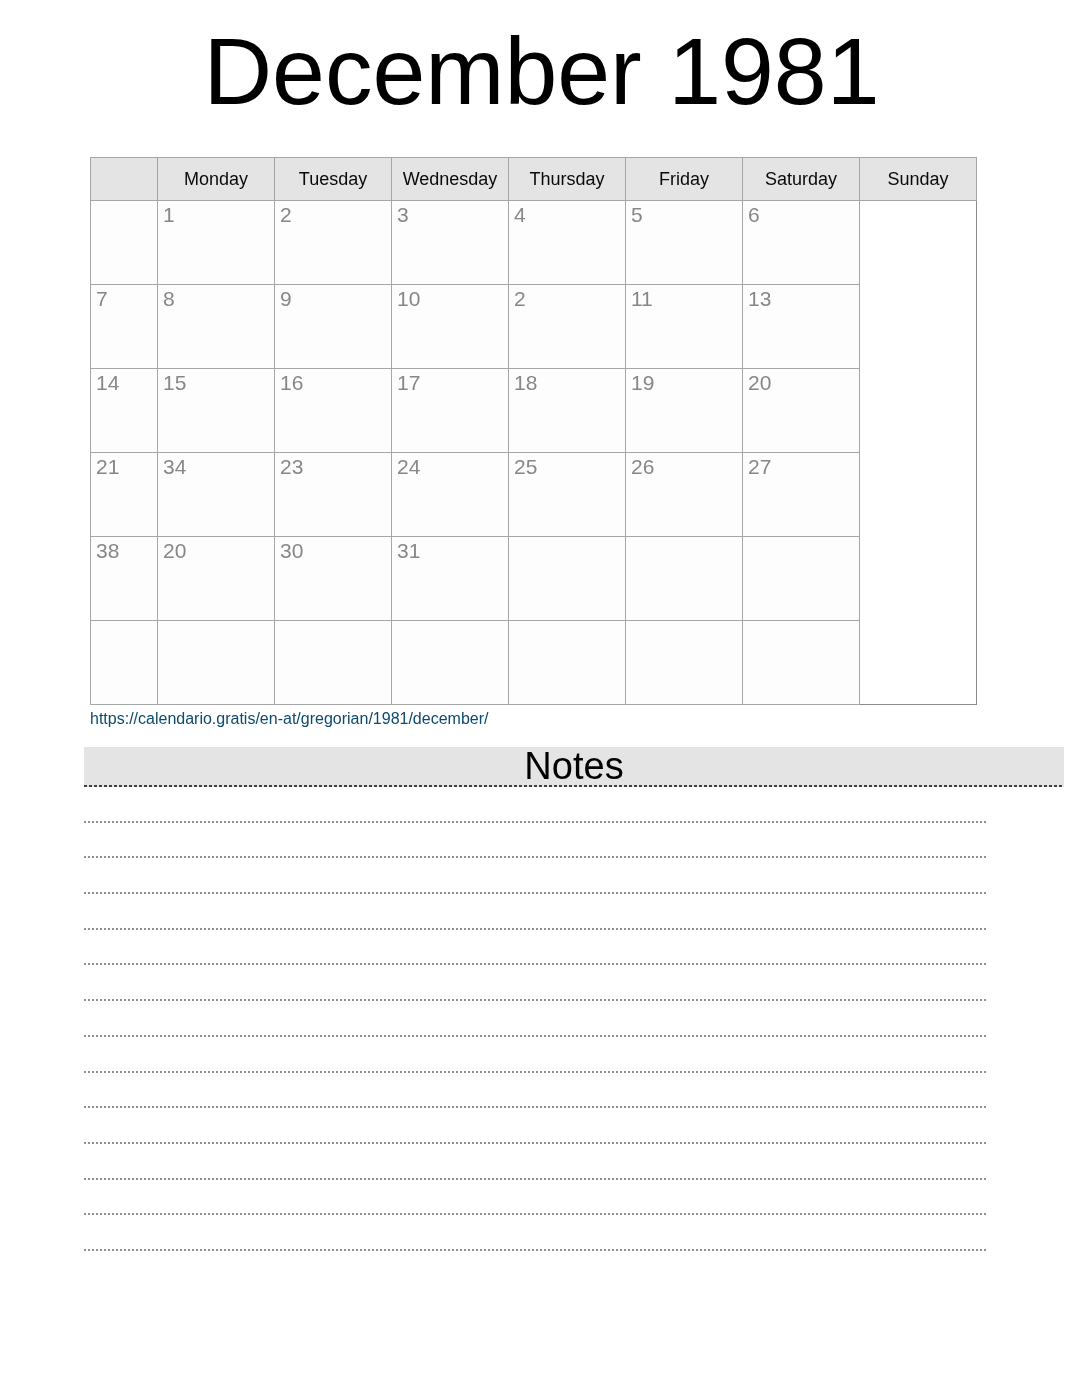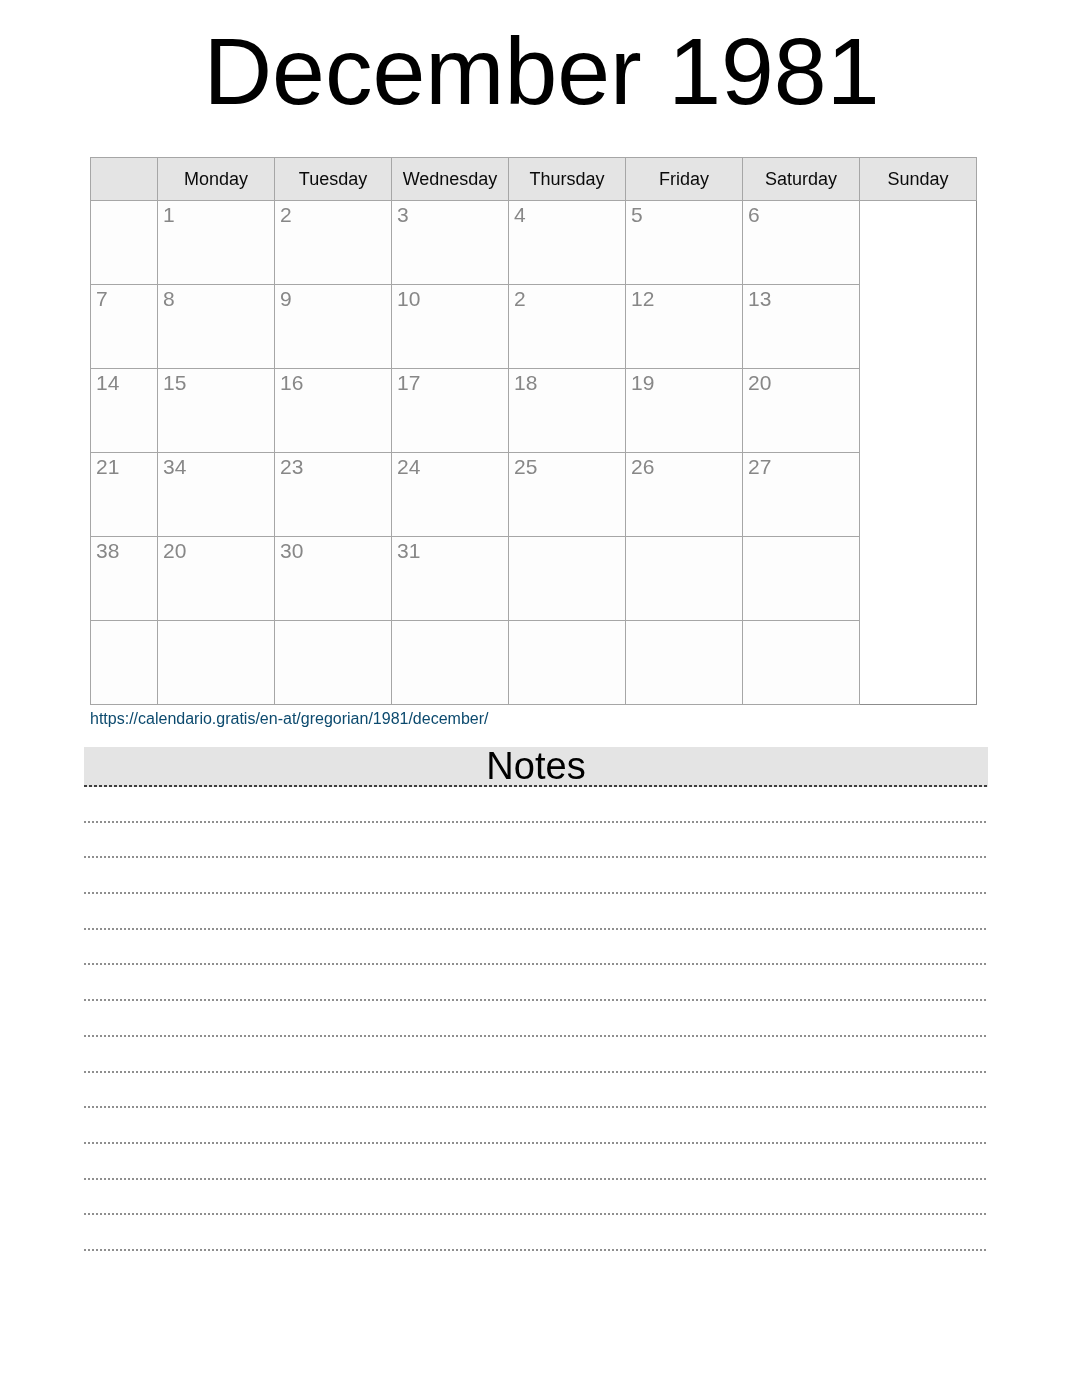--- a/index.html
+++ b/index.html
@@ -57,21 +57,21 @@
   .source-url {
     position: absolute;
     left: 90px; top: 710px;
     font-size: 16px;
     color: #0c4a6e;
     white-space: nowrap;
   }
   .notes-bar {
     position: absolute;
     left: 84px; top: 747px;
-    width: 904px; height: 40px;
+    width: 980px; height: 40px;
     background-color: #e4e4e4;
     background-image: repeating-linear-gradient(90deg, #3f3f3f 0 3px, rgba(0,0,0,0) 3px 5px);
     background-size: 100% 2px;
     background-position: left bottom;
     background-repeat: no-repeat;
   }
   .notes-title {
     margin: 0;
     font-size: 38px;
     font-weight: 400;
@@ -129,21 +129,21 @@
         <td class="day">4</td>
         <td class="day">5</td>
         <td class="day">6</td>
       </tr>
       <tr>
         <td class="day">7</td>
         <td class="day">8</td>
         <td class="day">9</td>
         <td class="day">10</td>
         <td class="day">2</td>
-        <td class="day">12</td>
+        <td class="day">11</td>
         <td class="day">13</td>
       </tr>
       <tr>
         <td class="day">14</td>
         <td class="day">15</td>
         <td class="day">16</td>
         <td class="day">17</td>
         <td class="day">18</td>
         <td class="day">19</td>
         <td class="day">20</td>

